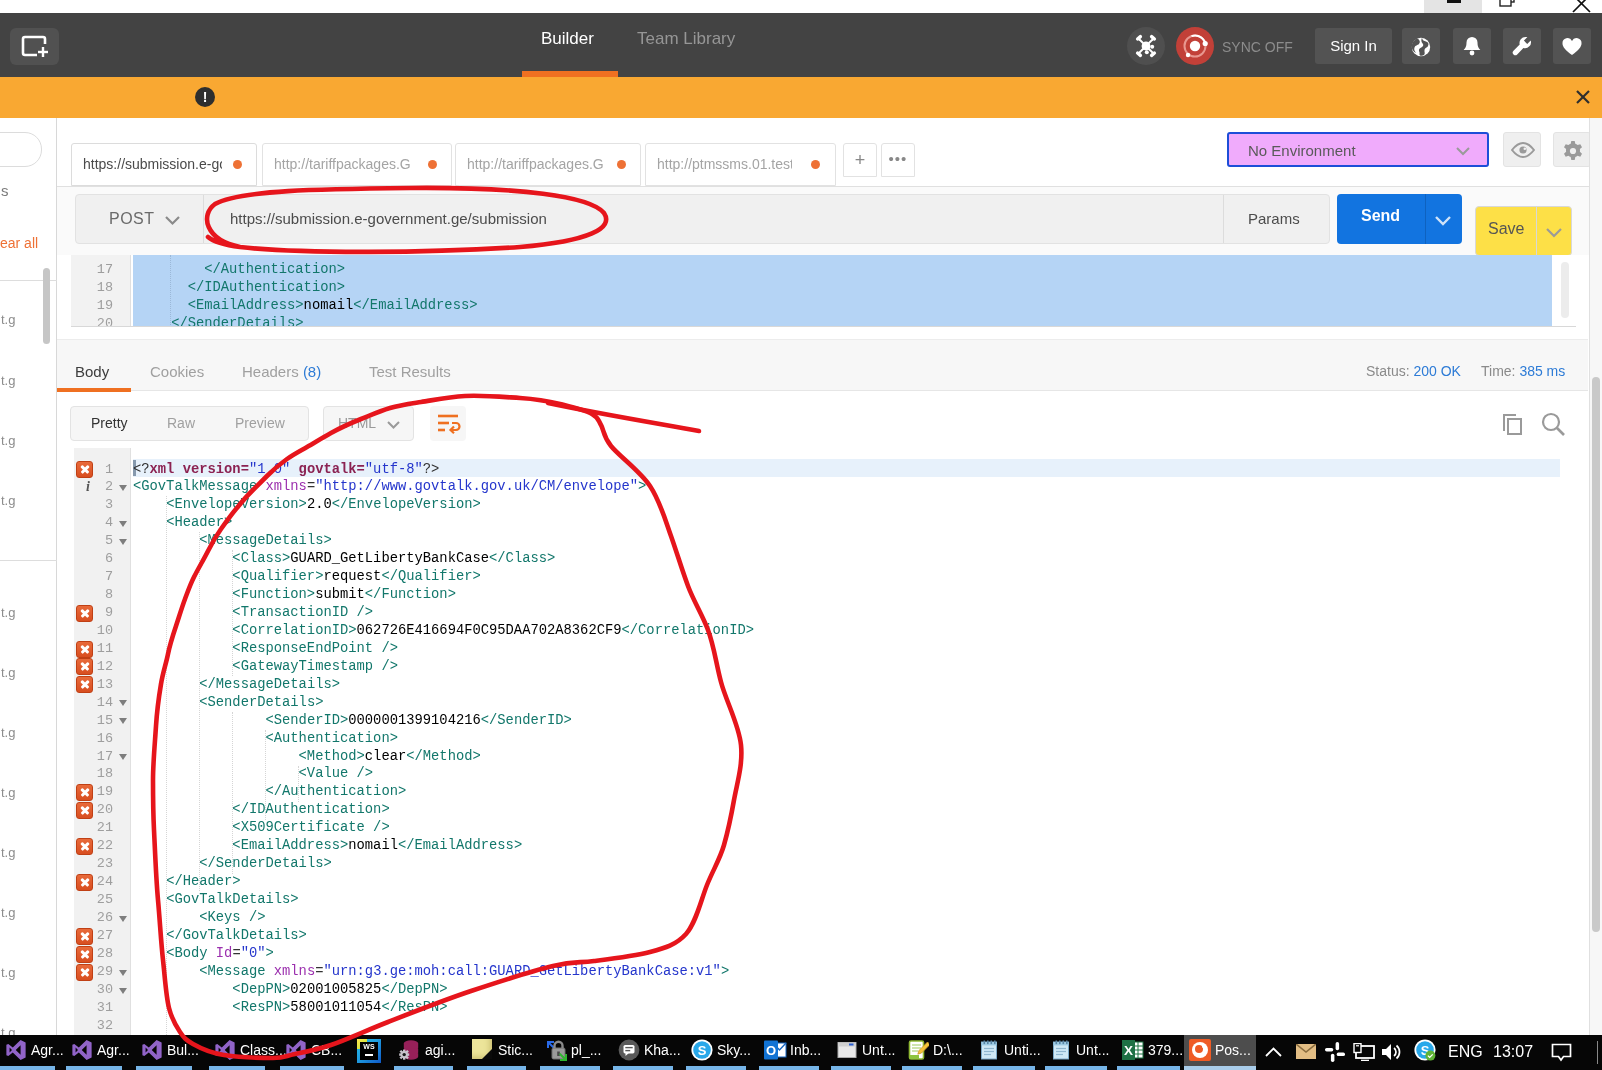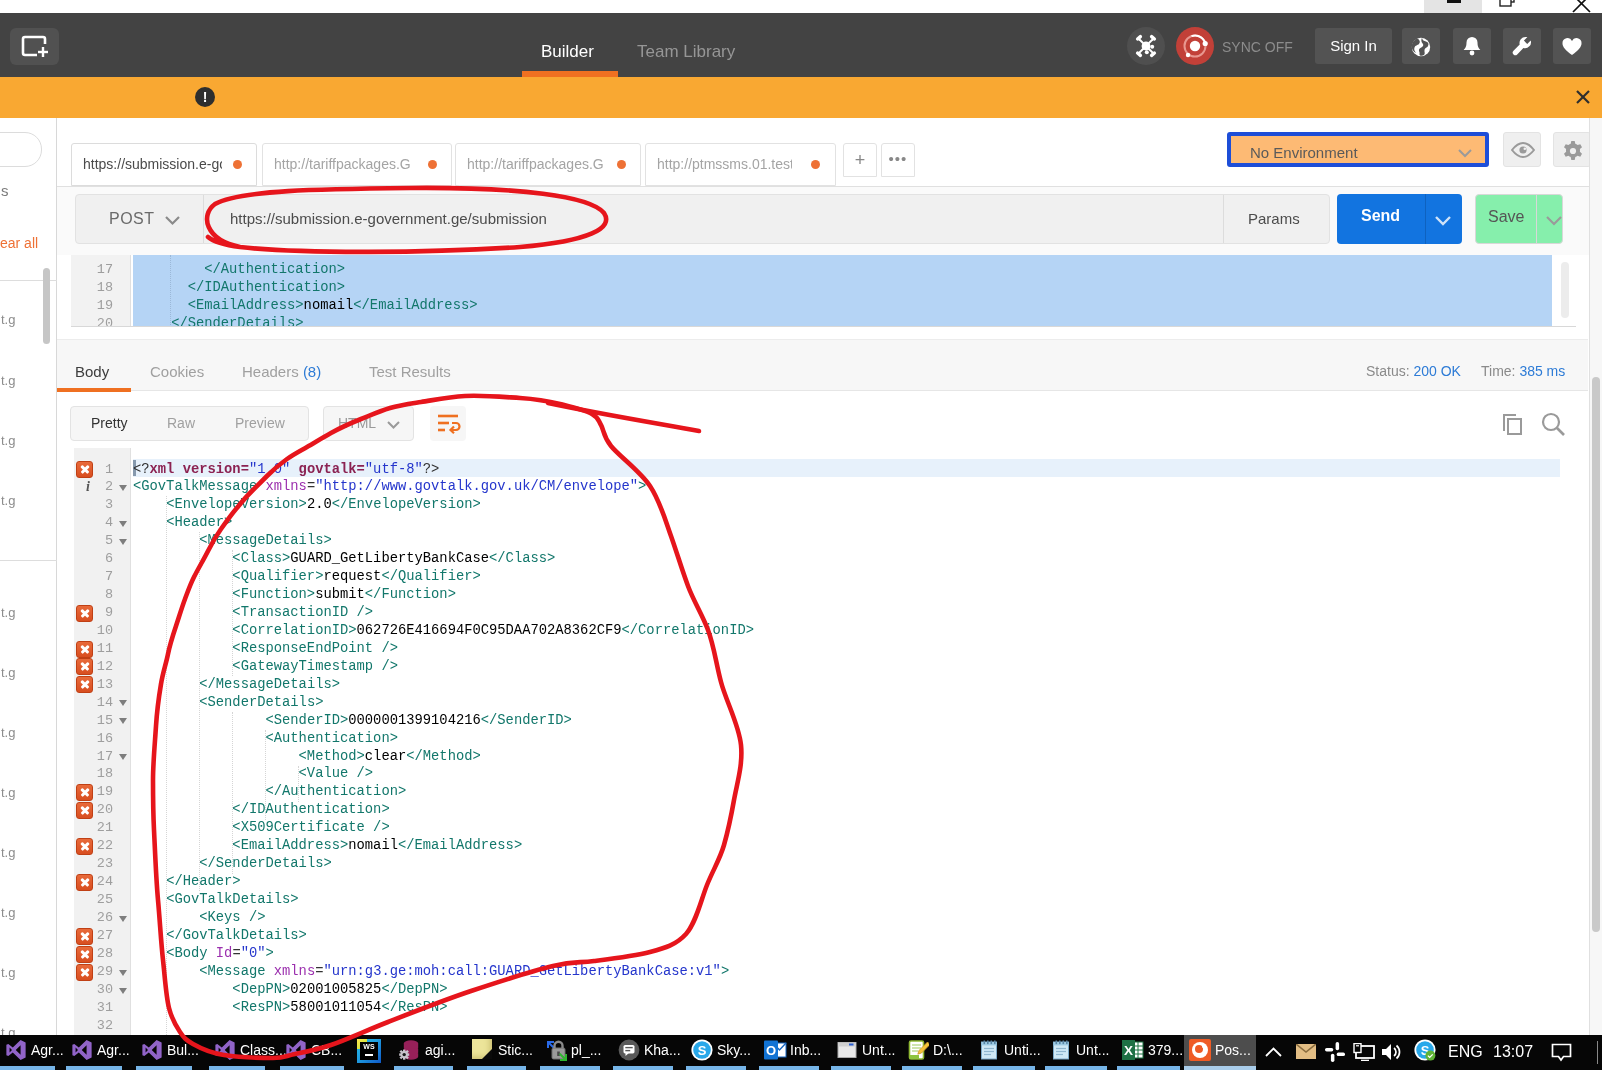--- a/index.html
+++ b/index.html
@@ -1,21 +1,21 @@
 <!DOCTYPE html>
 <html><head><meta charset="utf-8"><style>
 *{margin:0;padding:0;box-sizing:border-box}
 html,body{width:1602px;height:1070px;overflow:hidden}
 body{font-family:"Liberation Sans",sans-serif;position:relative;background:#fff}
 .ab{position:absolute}
 
 #tbar{position:absolute;left:0;top:0;width:1602px;height:13px;background:#fff}
 
 #hdr{position:absolute;left:0;top:13px;width:1602px;height:64px;background:#434343}
-#hdr .navtab{position:absolute;top:29px;font-size:17px}
+#hdr .navtab{position:absolute;top:16px;font-size:17px}
 .hbtn{position:absolute;background:#535353;border-radius:3px;top:15px;height:36px}
 
 #banner{position:absolute;left:0;top:77px;width:1602px;height:41px;background:#f9a832;color:#2e2e2e;font-size:15px}
 
 #side{position:absolute;left:0;top:118px;width:57px;height:917px;background:#fff;border-right:1px solid #d8d8d8}
 .sit{position:absolute;left:1px;color:#8c8c8c;font-size:13px}
 
 #main{position:absolute;left:57px;top:118px;width:1533px;height:917px;background:#fff}
 .tab{position:absolute;top:25px;height:43px;background:#fff;border:1px solid #e2e2e2;border-radius:3px 3px 0 0;font-size:14px}
 .tab .tt{position:absolute;left:11px;top:12px;white-space:nowrap;overflow:hidden}
@@ -179,21 +179,21 @@
   <div class="tab" style="left:588px;width:191px">
       <span class="tt gr" style="width:135px">http://ptmssms.01.test</span>
     </div>
   <div class="dot" style="left:176px"></div>
     <div class="dot" style="left:371px"></div>
     <div class="dot" style="left:560px"></div>
     <div class="dot" style="left:754px"></div>
   <div class="tab" style="left:786px;width:34px;height:34px;color:#888;font-size:18px;text-align:center;line-height:32px">+</div>
   <div class="tab" style="left:824px;width:34px;height:34px;color:#888;font-size:15px;text-align:center;line-height:30px;letter-spacing:1px">•••</div>
 
-  <div class="ab" style="left:1170px;top:14px;width:262px;height:35px;background:#fdba74;border:4px solid #1d4ed8;border-radius:3px;color:#5a5a5a;font-size:15px;line-height:33px"><span style="margin-left:19px">No Environment</span>
+  <div class="ab" style="left:1170px;top:14px;width:262px;height:35px;background:#f0abfc;border:2px solid #1d4ed8;border-radius:3px;color:#5a5a5a;font-size:15px;line-height:33px"><span style="margin-left:19px">No Environment</span>
     <svg class="ab" style="left:226px;top:12px" width="16" height="11" viewBox="0 0 16 11">
         <path d="M2 2 L8 8 L14 2" fill="none" stroke="#9a9a9a" stroke-width="2"></path>
       </svg>
   </div>
   <div class="ab" style="left:1446px;top:14px;width:38px;height:35px;background:#efefef;border:1px solid #e3e3e3;border-radius:3px">
     <svg class="ab" style="left:7px;top:9px" width="24" height="16" viewBox="0 0 24 16">
         <path d="M1 8 Q12 -6 23 8 Q12 22 1 8 Z" fill="none" stroke="#9a9a9a" stroke-width="2"></path>
         <circle cx="12" cy="8" r="3.6" fill="#9a9a9a"></circle>
         <circle cx="13.8" cy="6.8" r="1.3" fill="#efefef"></circle>
       </svg>
@@ -216,21 +216,21 @@
     <div class="ab" style="left:1147px;top:0;width:1px;height:48px;background:#dcdcdc"></div>
     <div class="ab" style="left:1172px;top:15px;color:#4c4c4c;font-size:15px">Params</div>
   </div>
   <div class="ab" style="left:1280px;top:76px;width:125px;height:50px;background:#1274e0;border-radius:4px">
     <div class="ab" style="left:24px;top:13px;color:#fff;font-size:16px;font-weight:bold">Send</div>
     <div class="ab" style="left:88px;top:0;width:1px;height:50px;background:#0e62c0"></div>
     <svg class="ab" style="left:97px;top:21px" width="18" height="12" viewBox="0 0 18 12">
         <path d="M2 2 L9 9 L16 2" fill="none" stroke="#cfe2f8" stroke-width="2.4"></path>
       </svg>
   </div>
-  <div class="ab" style="left:1418px;top:76px;width:88px;height:50px;background:#86efac;border:1px solid #d8d8d8;border-radius:4px">
+  <div class="ab" style="left:1418px;top:88px;width:97px;height:50px;background:#fde047;border:1px solid #d8d8d8;border-radius:4px">
     <div class="ab" style="left:12px;top:13px;color:#555;font-size:16px">Save</div>
     <div class="ab" style="left:60px;top:0;width:1px;height:48px;background:#d8d8d8"></div>
     <svg class="ab" style="left:69px;top:20px" width="18" height="12" viewBox="0 0 18 12">
         <path d="M2 2 L9 9 L16 2" fill="none" stroke="#9a9a9a" stroke-width="2.2"></path>
       </svg>
   </div>
 
   <div class="ab" style="left:14px;top:137px;width:1505px;height:72px;overflow:hidden;border-bottom:1px solid #d8d8d8;background:#fff">
     <div class="ab" style="left:0;top:0;width:60px;height:72px;background:#f2f2f2;border-right:1px solid #e0e0e0"></div>
     <div class="ab" style="left:62px;top:0;width:1419px;height:72px;background:#b5d4f5"></div>

